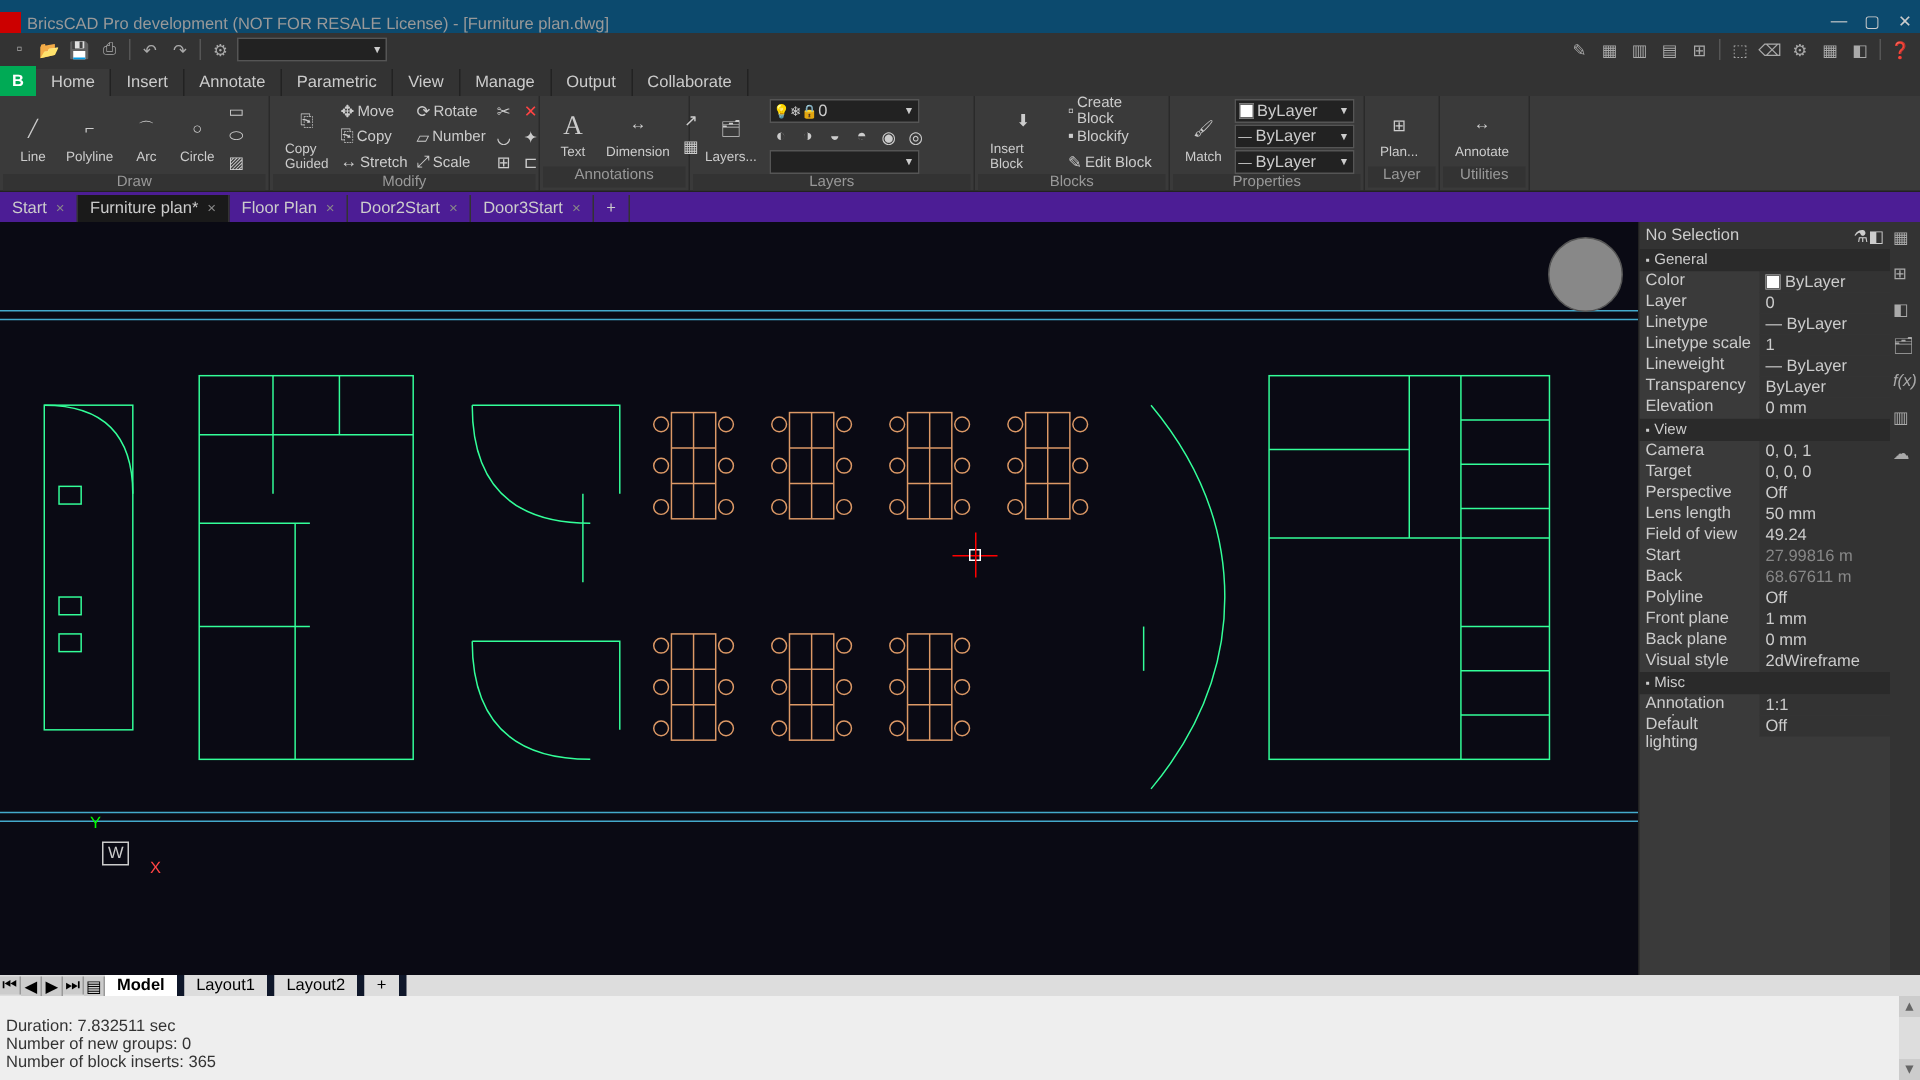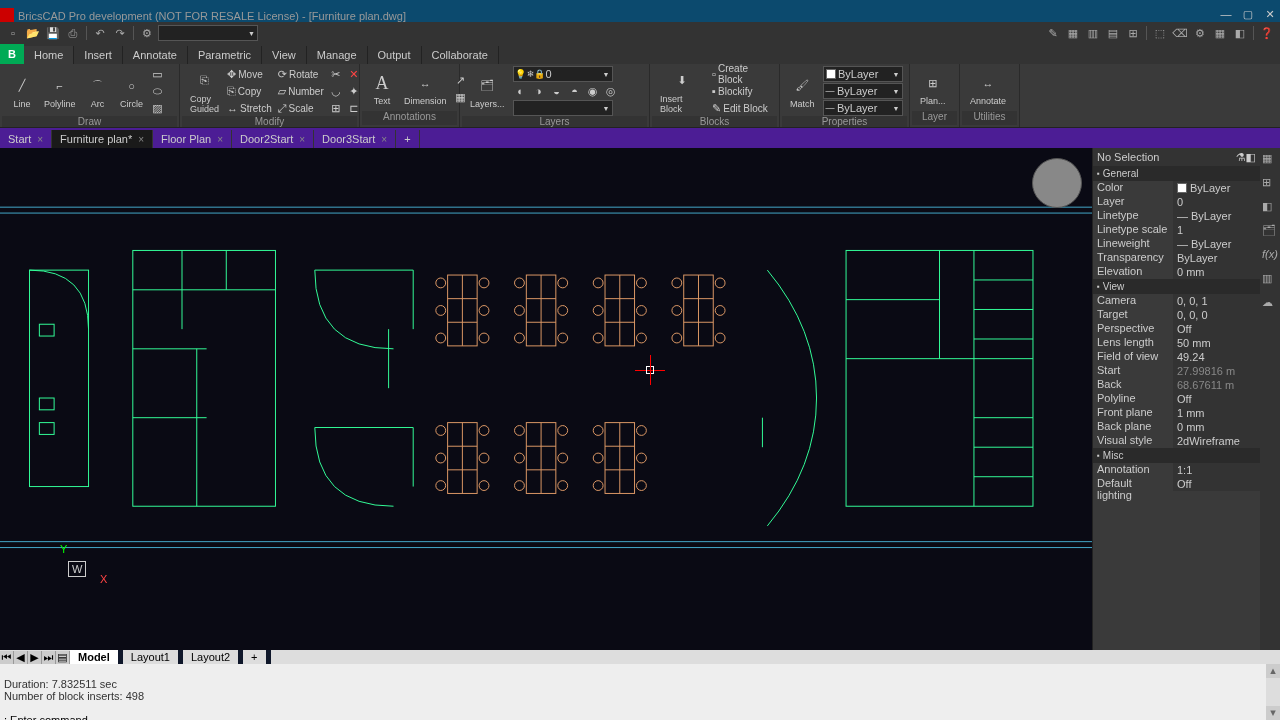--- a/index.html
+++ b/index.html
@@ -551,20 +551,21 @@
   <div class="lnav">⏭</div>
   <div class="lnav">▤</div>
   <div class="ltab active">Model</div>
   <div class="ltab">Layout1</div>
   <div class="ltab">Layout2</div>
   <div class="ltab">+</div>
 </div>
 
 <div class="cmdwin">
   <div class="cmdline">Duration: 7.832511 sec</div>
-  <div class="cmdline">Number of block inserts: 498</div>
+  <div class="cmdline">Number of new groups: 0</div>
+  <div class="cmdline">Number of block inserts: 365</div>
   <div class="cmdline">&nbsp;</div>
   <div class="cmdprompt">: Enter command</div>
   <div class="cmd-scroll">
       <div class="cmd-sbtn">▴</div>
       <div class="cmd-sbtn">▾</div>
     </div>
 </div>
 
 </body></html>

